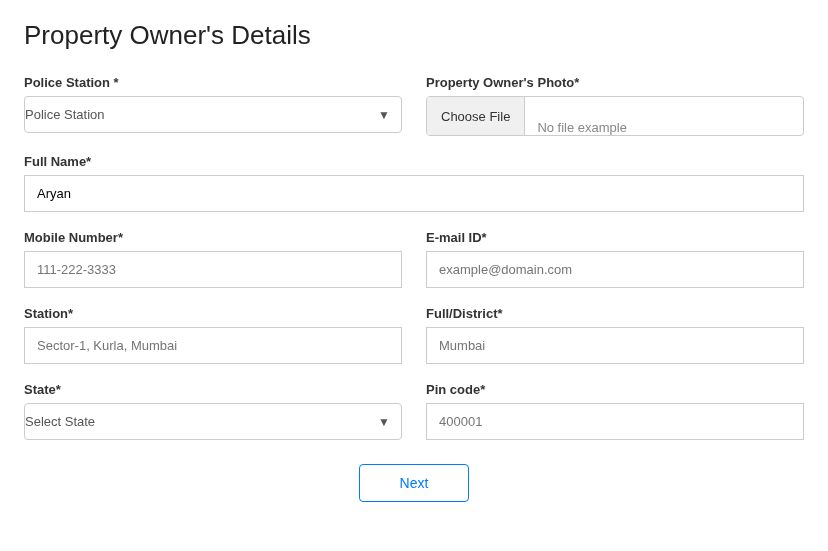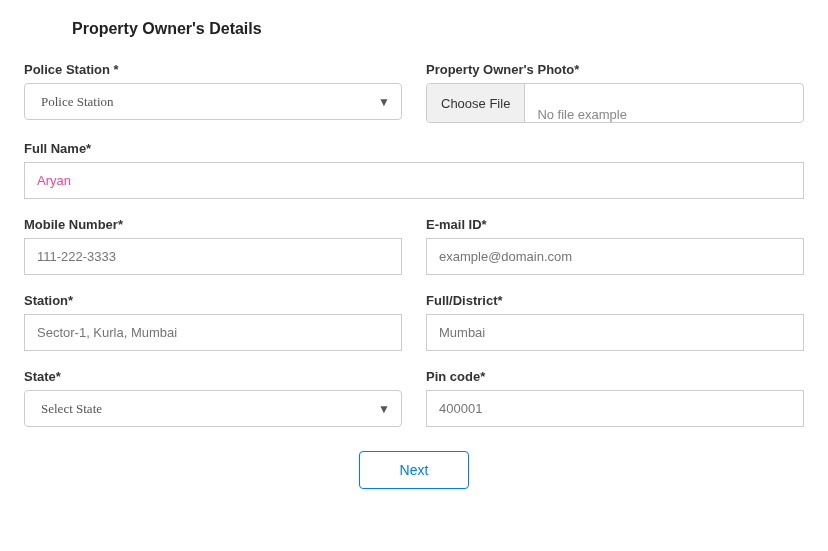--- a/index.html
+++ b/index.html
@@ -12,25 +12,24 @@
       font-family: Arial, sans-serif;
       background: #ffffff;
       color: #333;
       font-size: 14px;
       padding: 20px 24px;
       width: 828px;
       min-height: 551px;
     }
 
     .page-title {
-      font-size: 16px;
-      font-weight: bold;
+      font-size: 26px;
+      font-weight: normal;
       color: #222;
       margin-bottom: 24px;
-      margin-left: 48px;
     }
 
     .form-container {
       width: 100%;
     }
 
     .form-row {
       display: flex;
       gap: 24px;
       margin-bottom: 18px;
@@ -54,38 +53,37 @@
     }
 
     input[type="text"],
     input[type="email"],
     input[type="tel"] {
       width: 100%;
       padding: 10px 12px;
       border: 1px solid #ccc;
       border-radius: 0;
       font-size: 13px;
-      color: #ec4899;
+      color: #000000;
       background: #fff;
       outline: none;
     }
 
     select {
       width: 100%;
-      padding: 10px 16px;
+      padding: 10px 0;
       border: 1px solid #ccc;
       border-radius: 4px;
       font-size: 13px;
       color: #555;
       background: #fff;
       appearance: none;
       -webkit-appearance: none;
       outline: none;
       cursor: pointer;
-      font-family: Liberation Serif, serif;
     }
 
     .select-wrapper {
       position: relative;
     }
 
     .select-wrapper .chevron-icon {
       position: absolute;
       right: 12px;
       top: 50%;

